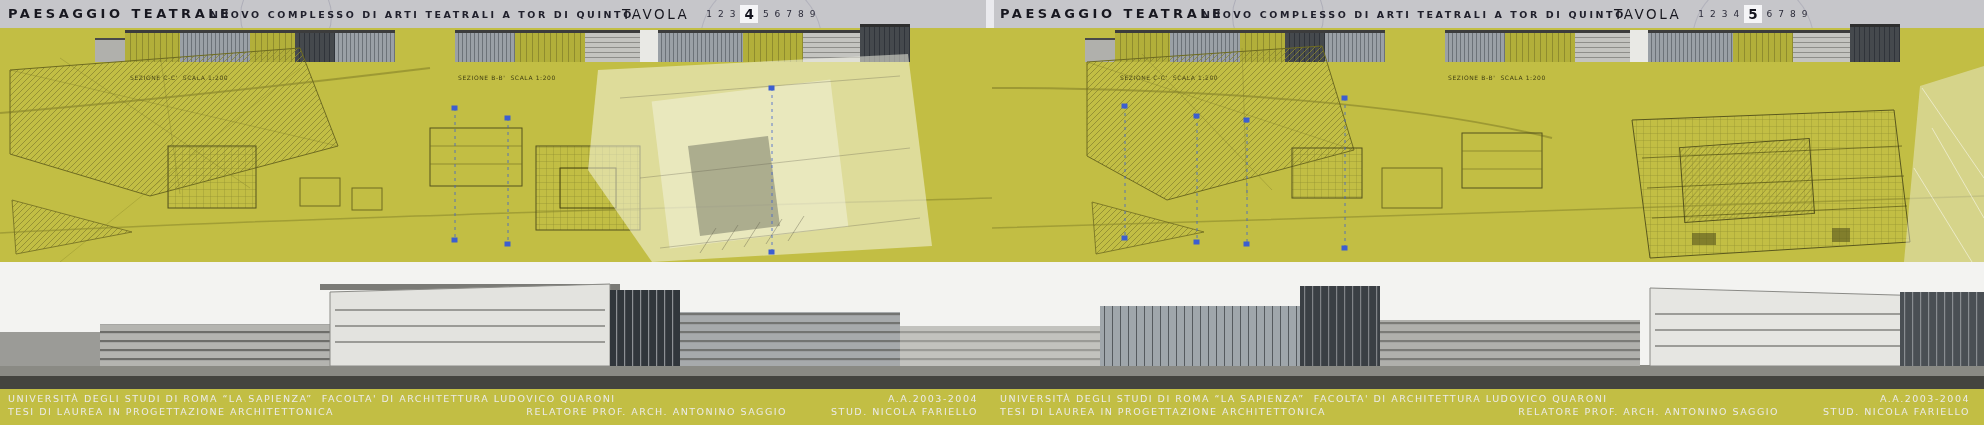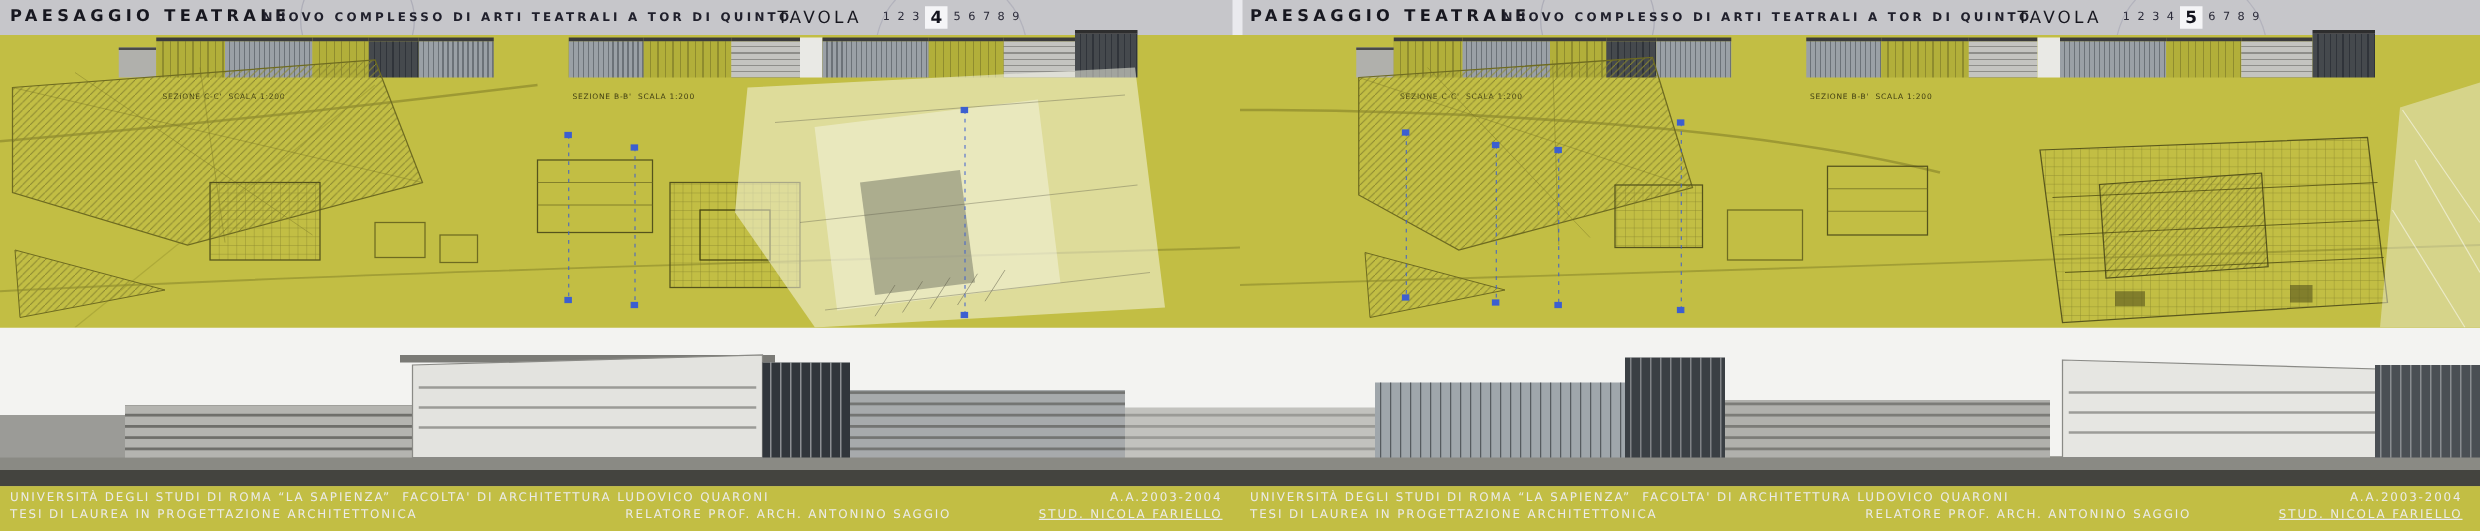--- a/index.html
+++ b/index.html
@@ -51,21 +51,21 @@
   #render-strip{ position:absolute; top:262px; left:0; width:1984px; height:127px; }
   
   #footer-bar{ position:absolute; top:389px; left:0; width:1984px; height:36px; background:#060606; }
   .p-footer{ position:absolute; top:389px; width:992px; height:36px; color:#ebebe9;
     font-size:9.5px; letter-spacing:1.5px; }
   .pf-line{ position:absolute; left:8px; right:14px; display:flex; white-space:pre; }
   .pf-line1{ top:4px; }
   .pf-line2{ top:17px; }
   .pf-spacer{ flex:1; }
   .pf-adv{ margin-left:auto; }
-  .pf-stud{ margin-left:70px;text-decoration:underline; }
+  .pf-stud{ margin-left:44px; }
   
   .panel{ position:absolute; top:0; width:992px; height:398px; }
   #panel-left{ left:0; } #panel-right{ left:992px; }
 </style>
 </head>
 <body>
 
 <div id="board">
 
   <div class="panel" id="panel-left">

